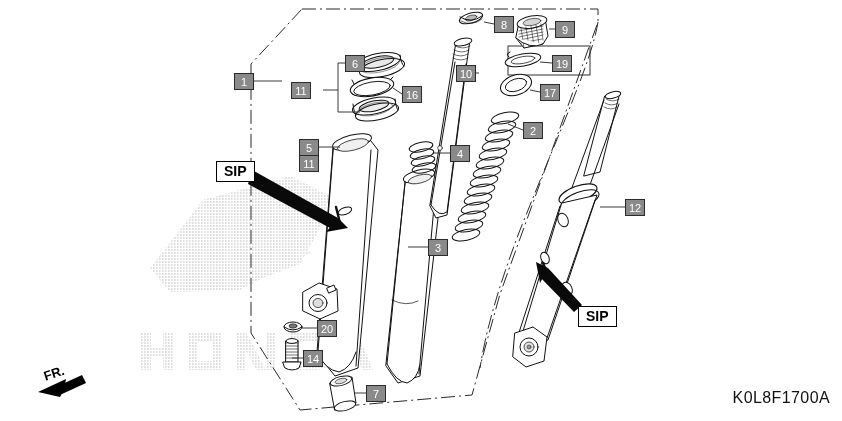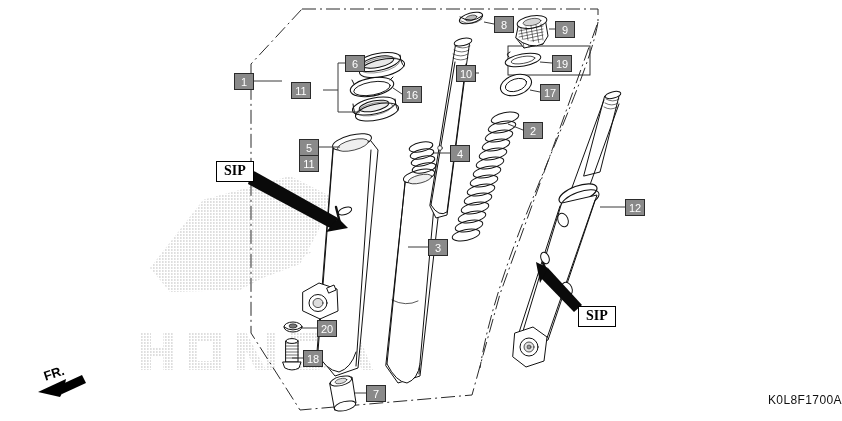--- a/index.html
+++ b/index.html
@@ -31,27 +31,27 @@
   .siptag{
     position:absolute;
     background:#ffffff;
     border:1.6px solid #000;
     color:#000;
     font-size:14px;
     font-weight:bold;
     padding:1px 7px 2px 7px;
     line-height:16px;
     text-align:center;
-    font-family:Liberation Serif, serif;
+    font-family:Liberation Sans, sans-serif;
     z-index:45;
   }
   .partno{
     position:absolute;
-    right:0;bottom:14px;
-    font-size:12px;
+    right:12px;bottom:14px;
+    font-size:16px;
     color:#111;
     letter-spacing:.4px;
     font-family:"Liberation Sans", sans-serif;
     z-index:40;
   }
   .frlabel{
     position:absolute;
     left:44px;top:369px;
     font-size:13px;font-weight:bold;color:#000;
     transform:rotate(-18deg);
@@ -310,21 +310,21 @@
 
   <div>
     <div class="badge" style="left:234px;top:73px">1</div>
     <div class="badge" style="left:291px;top:82px">11</div>
     <div class="badge" style="left:345px;top:55px">6</div>
     <div class="badge" style="left:402px;top:86px">16</div>
     <div class="badge" style="left:299px;top:139px">5</div>
     <div class="badge" style="left:299px;top:155px">11</div>
     <div class="badge" style="left:428px;top:239px">3</div>
     <div class="badge" style="left:317px;top:320px">20</div>
-    <div class="badge" style="left:303px;top:350px">18</div>
+    <div class="badge" style="left:303px;top:350px">14</div>
     <div class="badge" style="left:366px;top:385px">7</div>
     <div class="badge" style="left:450px;top:145px">4</div>
     <div class="badge" style="left:494px;top:16px">8</div>
     <div class="badge" style="left:555px;top:21px">9</div>
     <div class="badge" style="left:456px;top:65px">10</div>
     <div class="badge" style="left:552px;top:55px">19</div>
     <div class="badge" style="left:540px;top:84px">17</div>
     <div class="badge" style="left:523px;top:122px">2</div>
     <div class="badge" style="left:625px;top:199px">12</div>
   </div>

